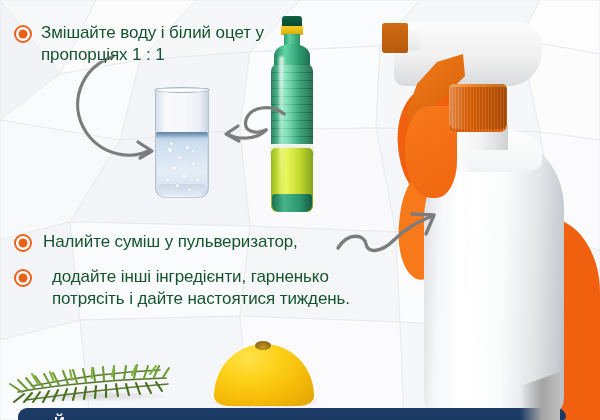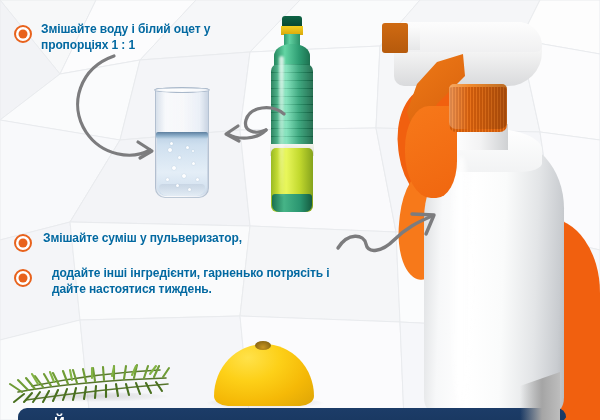--- a/index.html
+++ b/index.html
@@ -39,23 +39,23 @@
     margin-top:3px;
   }
   .bullet::after{
     content:"";position:absolute;
     left:50%;top:50%;transform:translate(-50%,-50%);
     width:9px;height:9px;border-radius:50%;
     background:#e8621c;
   }
   .txt-body{
     margin-left:9px;
-    color:#0369a1;
-    font-weight:bold;
-    font-size:12px;
+    color:#14532d;
+    font-weight:normal;
+    font-size:17px;
     line-height:1.32;
     letter-spacing:-0.1px;
     text-shadow:0 1px 0 rgba(255,255,255,.6);
   }
   #tb1{left:14px;top:22px;width:250px;}
   #tb2{left:14px;top:231px;width:330px;}
   #tb3{left:14px;top:266px;width:350px;}
   #tb3 .txt-body{margin-left:20px;}
   #tb2 .txt-body{margin-left:11px;}
 
@@ -456,21 +456,21 @@
     </g>
   </svg>
 
   <div class="txt-block" id="tb1">
     <span class="bullet"></span>
     <span class="txt-body">Змішайте воду і білий оцет у пропорціях 1 : 1</span>
   </div>
 
   <div class="txt-block" id="tb2">
     <span class="bullet"></span>
-    <span class="txt-body">Змішайте суміш у пульверизатор,</span>
+    <span class="txt-body">Налийте суміш у пульверизатор,</span>
   </div>
 
   <div class="txt-block" id="tb3">
     <span class="bullet"></span>
     <span class="txt-body">додайте інші інгредієнти, гарненько потрясіть і дайте настоятися тиждень.</span>
   </div>
 
   <div id="navybar">
     <span class="nb-text">Й</span>
   </div>

